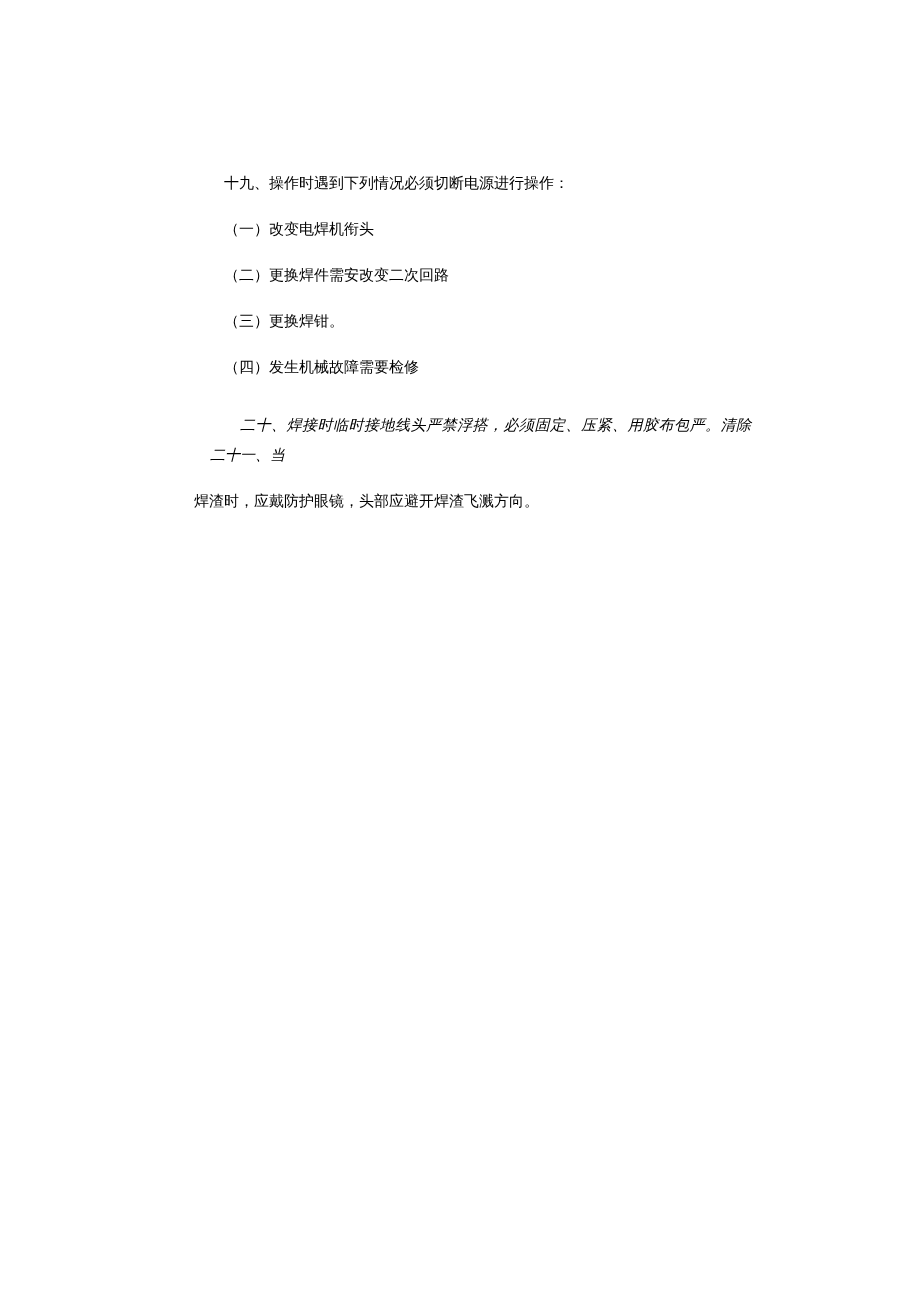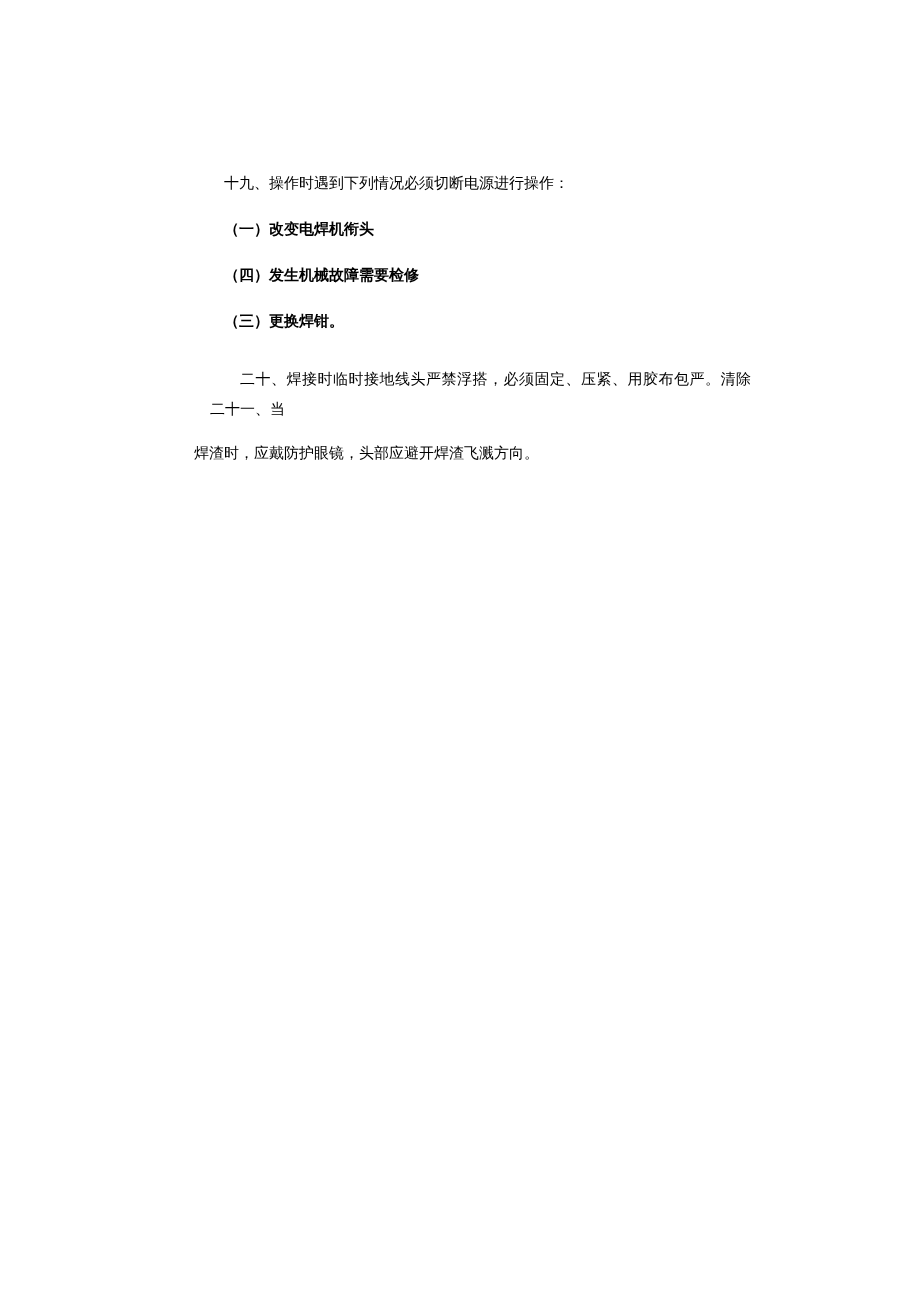--- a/index.html
+++ b/index.html
@@ -21,39 +21,39 @@
       width: 100%;
     }
     .para {
       text-indent: 2em;
       margin-bottom: 0;
       text-align: justify;
     }
     .sub-item {
       text-indent: 2em;
       margin-bottom: 0;
-      font-weight: bold;
     }
     .para-20 {
       text-indent: 2em;
       text-align: justify;
+      font-style: italic;
     }
     .para-20-cont {
       text-indent: 0;
       text-align: justify;
-      font-family: Liberation Mono, monospace;
     }
     .gap {
       display: inline-block;
       width: 1.5em;
     }
   </style>
 </head>
 <body>
 
 <div class="content">
   <p class="para">十九、操作时遇到下列情况必须切断电源进行操作：</p>
   <p class="sub-item">（一）改变电焊机衔头</p>
+  <p class="sub-item">（二）更换焊件需安改变二次回路</p>
+  <p class="sub-item">（三）更换焊钳。</p>
   <p class="sub-item">（四）发生机械故障需要检修</p>
-  <p class="sub-item">（三）更换焊钳。</p>
   <p class="para-20"><span>二十、焊接时临时接地线头严禁浮搭，必须固定、压紧、用胶布包严。清除</span><span class="gap"></span><span>二十一、当</span></p>
   <p class="para-20-cont">焊渣时，应戴防护眼镜，头部应避开焊渣飞溅方向。</p>
 </div>
 
 </body></html>

